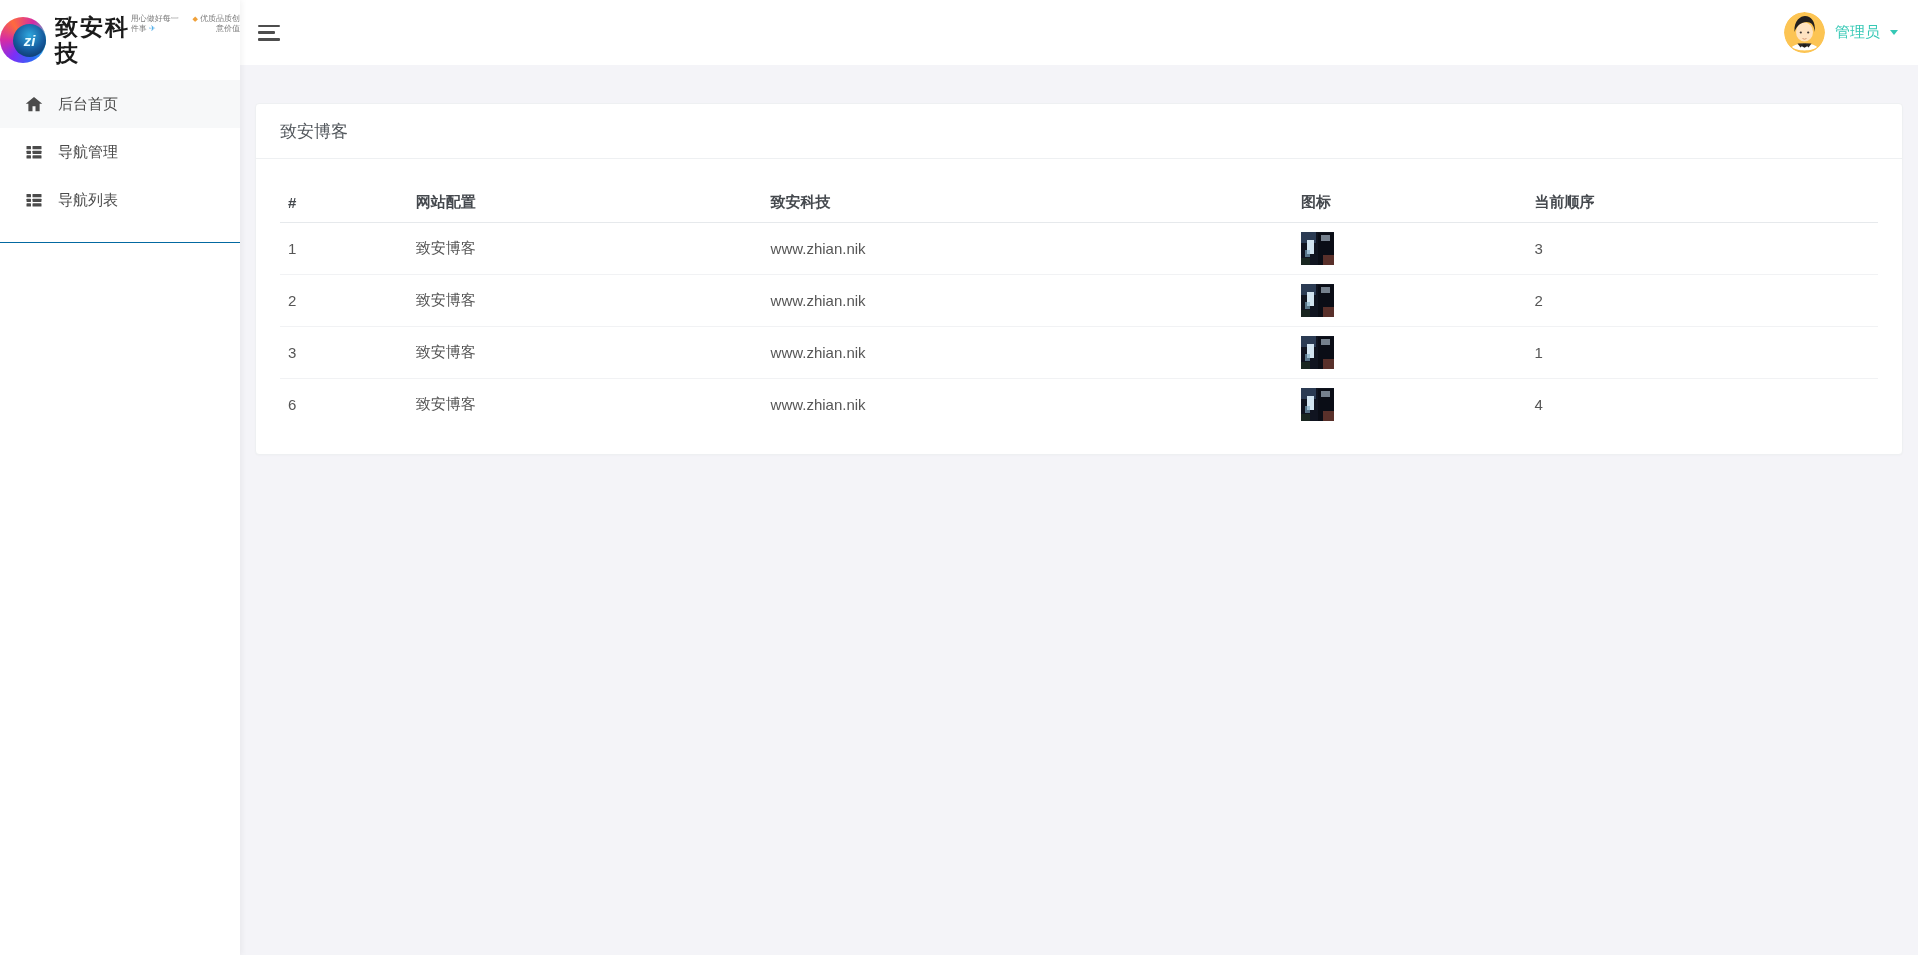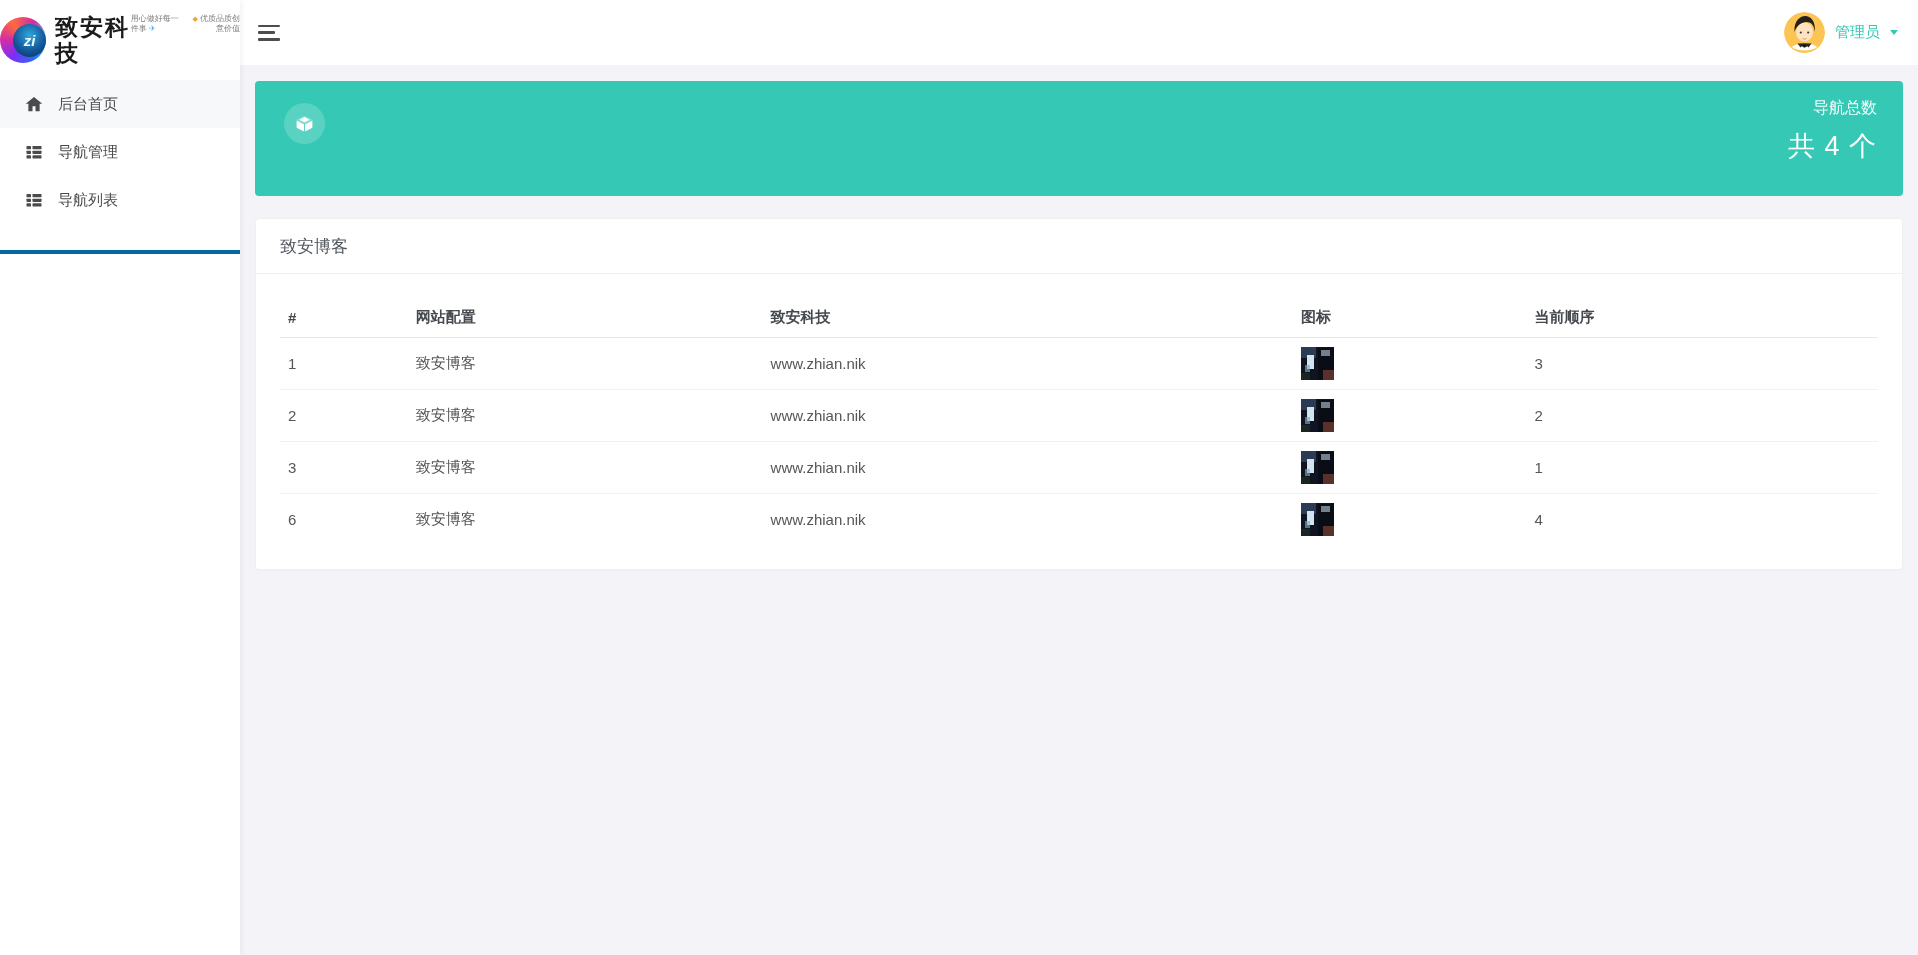--- a/index.html
+++ b/index.html
@@ -17,21 +17,21 @@
     background:radial-gradient(circle at 50% 35%,#2fa7dd 0%,#15599c 55%,#0b2a56 100%);
     color:#eafcff; font-weight:bold; font-style:italic; font-size:15px;
     display:flex; align-items:center; justify-content:center; }
   .logo-text { display:flex; flex-direction:row; }
   .logo-title { font-size:23px; font-weight:bold; color:#1b1b1b; letter-spacing:2px; line-height:26px; }
   .tagline { font-size:8px; color:#7d7d7d; line-height:10px; }
   .tagline .plane { color:#53aee8; font-size:8px; }
   .tagline.t2 { text-align:right; }
   .tagline .medal { color:#f0a13a; font-size:7px; }
 
-  .menu { border-bottom:4px solid #0369a1; padding-bottom:26px; }
+  .menu { border-bottom:1px solid #0369a1; padding-bottom:18px; }
   .menu-item { height:48px; display:flex; align-items:center; padding-left:24px;
     font-size:15px; color:#4b4b4b; cursor:pointer; }
   .menu-item.active { background:#f7f8f9; }
   .mi-icon { width:20px; height:18px; margin-right:14px; display:flex;
     align-items:center; justify-content:center; }
   .mi-icon svg { fill:#4b4b4b; }
 
   
   .topbar { position:fixed; left:240px; top:0; width:1678px; height:65px; background:#fff;
     display:flex; align-items:center; justify-content:space-between;
@@ -146,34 +146,20 @@
         <path d="M27.5 31.5 l-7-0.2 4 4.2 Z" fill="#2b2827"></path>
       </svg>
     </span>
     <span class="user-name">管理员</span>
     <span class="caret-down"></span>
   </div>
 </header>
 
 <main class="main">
 
-  <section class="banner">
-    <div class="banner-icon-circle">
-      <svg width="21" height="21" viewBox="0 0 24 24">
-        <path d="M12 3.2 L21 7.7 L12 12.2 L3 7.7 Z" fill="#8be0d2"></path>
-        <path d="M3 8.6 L11.4 12.8 V21 L3 16.8 Z" fill="#ffffff"></path>
-        <path d="M21 8.6 L12.6 12.8 V21 L21 16.8 Z" fill="#ffffff"></path>
-        <path d="M12 4.6 L17.8 7.7 L12 10.6 L6.2 7.7 Z" fill="#ffffff"></path>
-      </svg>
-    </div>
-    <div class="banner-stats">
-      <div class="stat-label">导航总数</div>
-      <div class="stat-value">共 4 个</div>
-    </div>
-  </section>
 
   <section class="card">
     <div class="card-header">致安博客</div>
     <div class="card-body">
       <table class="nav-table">
         <colgroup>
           <col style="width:8%">
             <col style="width:22.2%">
             <col style="width:33.2%">
           <col style="width:14.6%">

